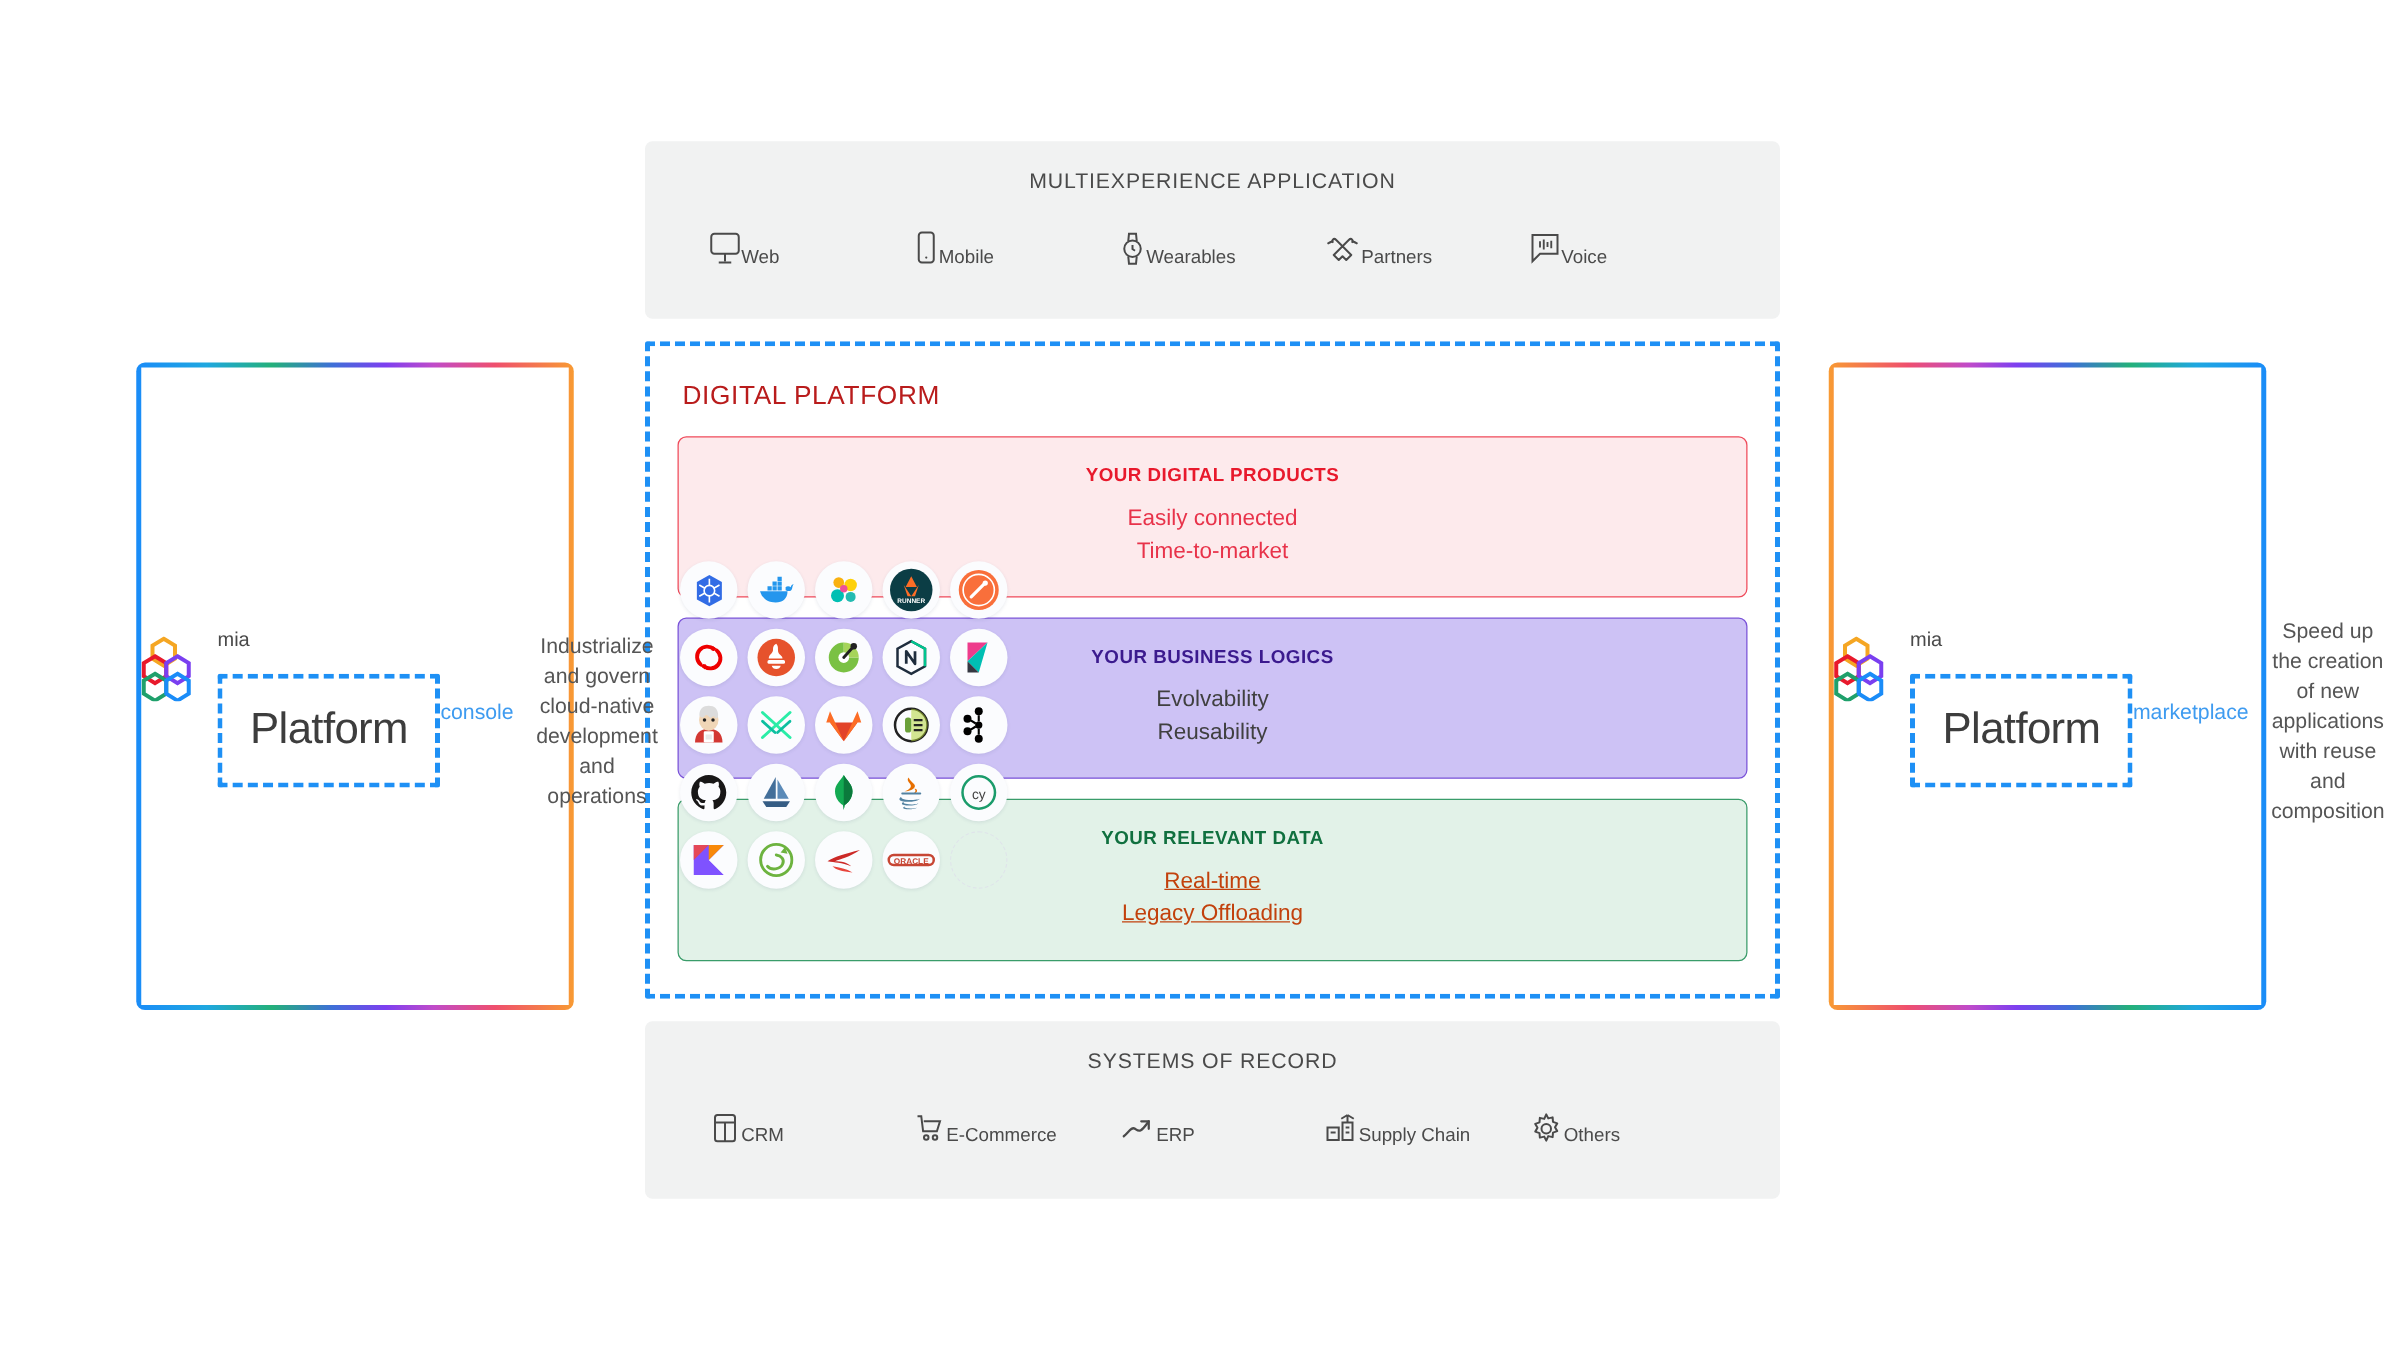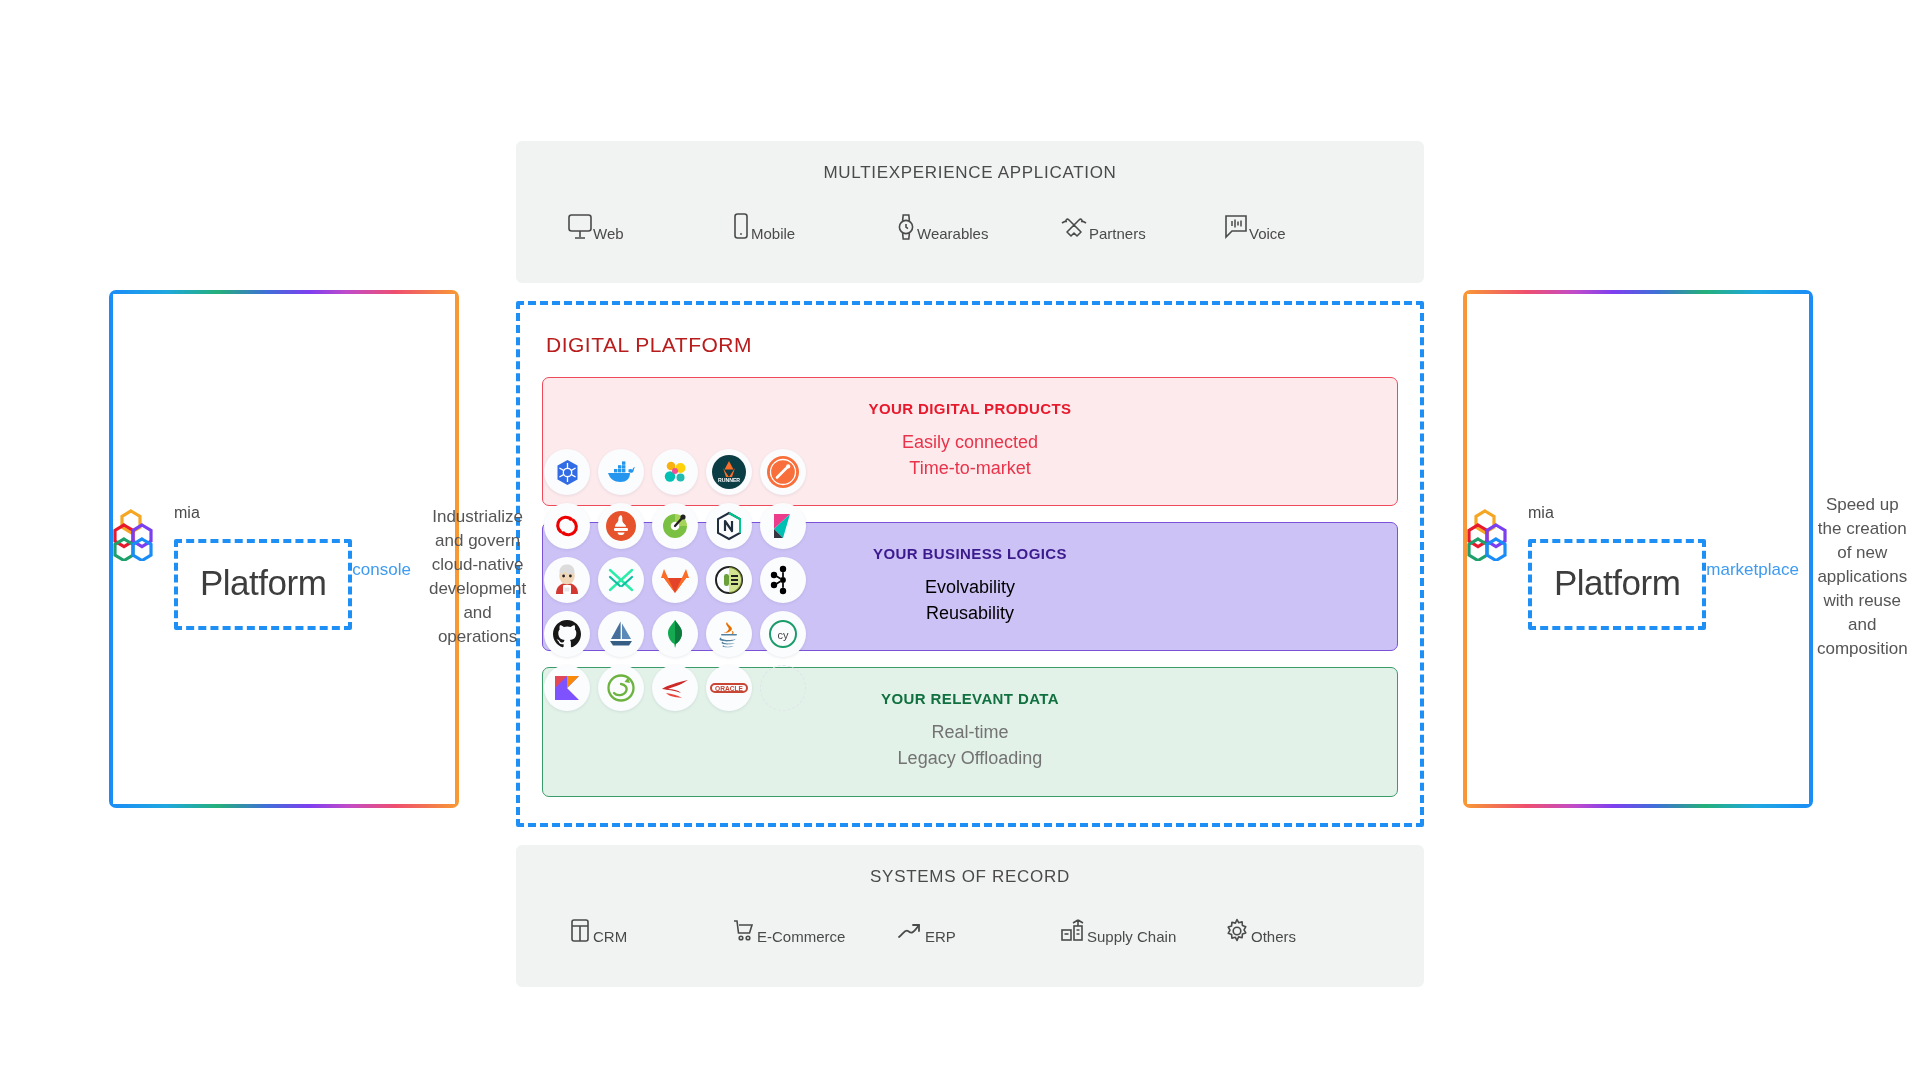--- a/index.html
+++ b/index.html
@@ -16,21 +16,20 @@
   .center-col {
     position: absolute; left: 516px; top: 113px; width: 908px;
   }
 
   
   .grey-band {
     background: #f1f2f2;
     border-radius: 6px;
     padding: 22px 0 26px 0;
     text-align: center;
-    margin-top: 28px;
   }
   .band-title {
     font-size: 17px; color: #4a4a4a; letter-spacing: .7px;
     margin-bottom: 26px; font-weight: 400;
   }
   .band-items { display: flex; justify-content: space-around; padding: 0 44px; }
   .band-item { display: flex; flex-direction: row; align-items: center; width: 150px; }
   .band-item .ico { height: 36px; display:flex; align-items:center; justify-content:center; margin-bottom: 12px; }
   .band-item .lbl { font-size: 15px; color: #4a4a4a; }
 
@@ -49,23 +48,23 @@
   .layer {
     border-radius: 7px; border: 1.5px solid; text-align: center;
     padding: 22px 10px 24px 10px; margin-bottom: 16px;
   }
   .layer:last-child { margin-bottom: 0; }
   .layer h3 { font-size: 15px; font-weight: 700; letter-spacing: .4px; margin-bottom: 12px; }
   .layer p  { font-size: 18px; line-height: 1.45; font-weight: 400; }
   .layer-products { background: #fdeaec; border-color: #ef4a5a; color: #e8192c; }
   .layer-products h3 { color: #e8192c; } .layer-products p { color: #e8334a; }
   .layer-logics   { background: #cdc2f5; border-color: #7a52d8; color: #3c1a8c; }
-  .layer-logics h3 { color: #3b1a8e; } .layer-logics p { color: #000000; text-align: center; }
+  .layer-logics h3 { color: #3b1a8e; } .layer-logics p { color: #404040; text-align: center; }
   .layer-data     { background: #e2f2e8; border-color: #3a9c6a; color: #17754a; }
-  .layer-data h3 { color: #10703f; } .layer-data p { color: #737373; }
+  .layer-data h3 { color: #10703f; } .layer-data p { color: #c2410c; text-decoration: underline; }
 
   .grey-band.bottom { margin-top: 18px; }
 
   
   .side-panel {
     position: absolute; top: 290px; width: 350px; height: 518px;
     border-radius: 7px; padding: 4px; background: #fff;
   }
   .side-panel .inner {
     background: #fff; width: 100%; height: 100%;

